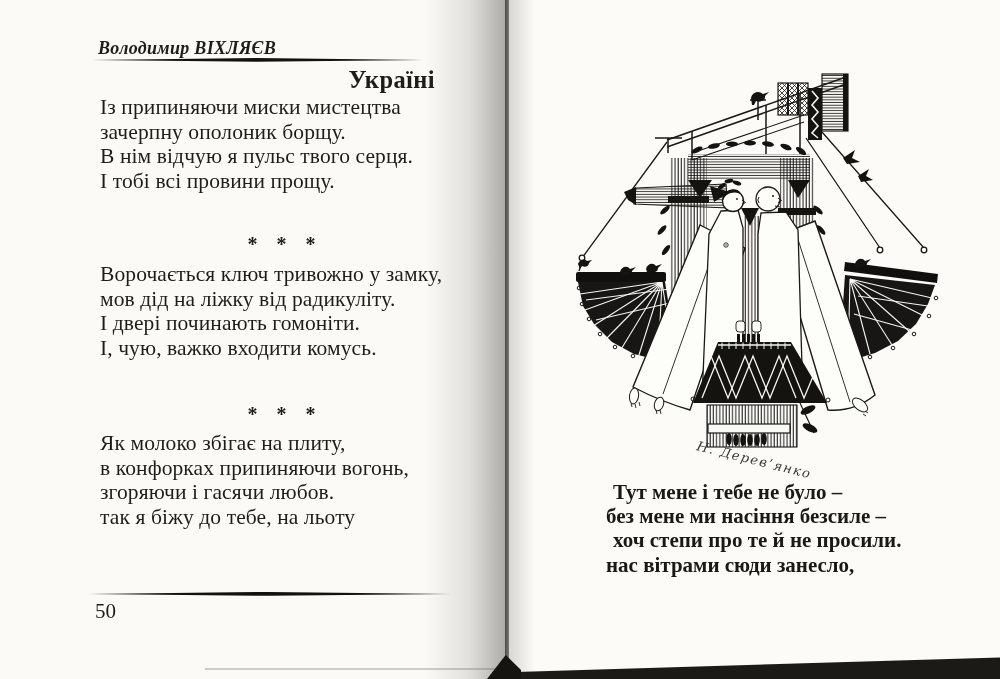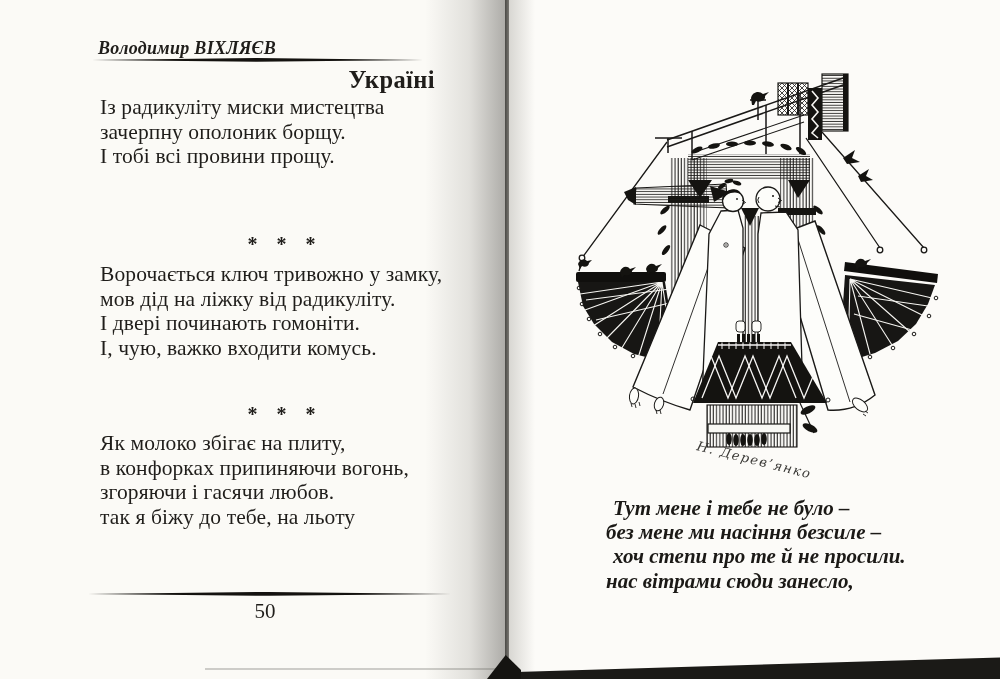--- a/index.html
+++ b/index.html
@@ -11,26 +11,26 @@
 
   
   .author{position:absolute;left:98px;top:38px;font-size:18px;font-style:italic;font-weight:700;letter-spacing:.3px;font-family:Liberation Serif, serif;}
   .rule-top{position:absolute;left:92px;top:57px;}
   .rule-bottom{position:absolute;left:88px;top:591px;}
   .title{position:absolute;left:95px;top:66px;width:340px;text-align:right;font-size:24.5px;font-weight:700;letter-spacing:.4px;}
   .stanza{position:absolute;left:100px;font-size:21.5px;line-height:24.6px;letter-spacing:.1px;white-space:nowrap;}
   .s1{top:95px}.s2{top:262px}.s3{top:431px}
   .sep{position:absolute;left:95px;width:380px;text-align:center;font-size:20px;font-weight:700;letter-spacing:7px;}
   .sep1{top:233px}.sep2{top:403px}
-  .page-number{position:absolute;left:95px;top:599px;width:340px;text-align:center;font-size:21px;}
+  .page-number{position:absolute;left:95px;top:599px;width:340px;font-size:21px;}
 
   
   .illu{position:absolute;left:562px;top:58px;}
   .poem-right{position:absolute;left:606px;top:480px;font-size:21px;line-height:24.2px;
-              font-weight:700;font-style:italic;color:#1b1916;white-space:nowrap;margin-top:16px;}
+              font-weight:700;color:#1b1916;white-space:nowrap;}
   .poem-right .line:nth-child(odd){margin-left:7px;}
 
   
   .gutter-shade-left{position:absolute;left:425px;top:0;width:80px;height:679px;
      background:linear-gradient(to right,rgba(110,108,102,0) 0%,rgba(110,108,102,.18) 55%,rgba(80,78,74,.45) 100%);}
   .gutter-line{position:absolute;left:505px;top:0;width:4px;height:679px;
      background:linear-gradient(to right,#4a4945,#7a7873);}
   .gutter-shade-right{position:absolute;left:509px;top:0;width:26px;height:679px;
      background:linear-gradient(to right,rgba(140,138,130,.32),rgba(140,138,130,0));}
   .bottom-edge-right{position:absolute;left:505px;top:655px;width:495px;height:24px;background:#1b1a17;
@@ -47,22 +47,23 @@
   <div class="page page-left">
     <div class="author">Володимир ВІХЛЯЄВ</div>
 
     <svg class="rule-top" width="331" height="6" viewBox="0 0 331 6">
       <polygon points="0,3.1 165,0.9 331,3.1 165,4.8" fill="#14120f"></polygon>
     </svg>
 
     <div class="title">Україні</div>
 
     <div class="stanza s1">
-      <div class="line">Із радикуліту миски мистецтва</div>
+      <div class="line">Із припиняючи миски мистецтва</div>
       <div class="line">зачерпну ополоник борщу.</div>
+      <div class="line">В нім відчую я пульс твого серця.</div>
       <div class="line">І тобі всі провини прощу.</div>
     </div>
 
     <div class="sep sep1">* * *</div>
 
     <div class="stanza s2">
       <div class="line">Ворочається ключ тривожно у замку,</div>
       <div class="line">мов дід на ліжку від радикуліту.</div>
       <div class="line">І двері починають гомоніти.</div>
       <div class="line">І, чую, важко входити комусь.</div>

